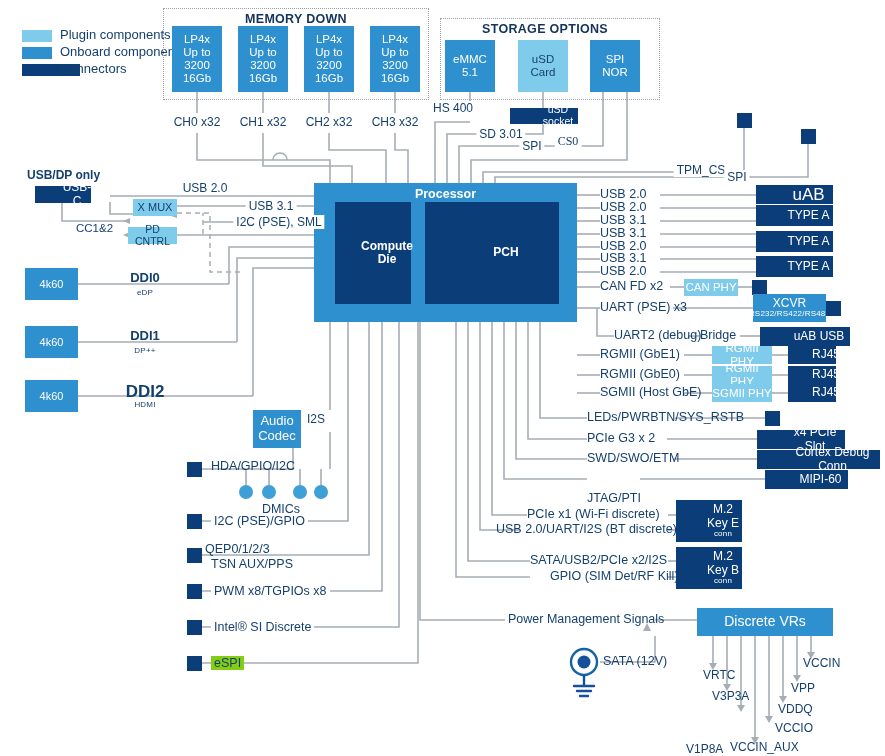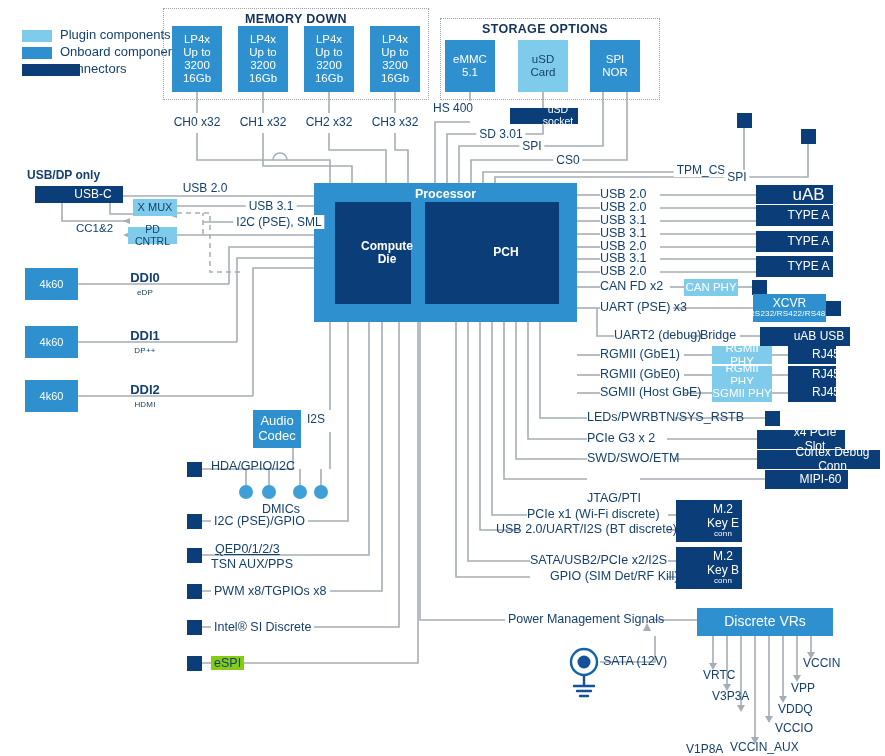--- a/index.html
+++ b/index.html
@@ -237,40 +237,40 @@
     <span>SPI</span>
     <span>NOR</span>
   </div>
 
   <div class="lbl" style="left:431px;top:101px;font-size:12px;background:#fff;padding:0 2px;">HS 400</div>
   <div class="box conn" style="left:510px;top:108px;width:68px;height:16px;font-size:10.5px;">
     <span>uSD socket</span>
   </div>
   <div class="lbl ctr" style="left:501px;top:127px;font-size:12px;background:#fff;padding:0 3px;">SD 3.01</div>
   <div class="lbl ctr" style="left:532px;top:139px;font-size:12px;background:#fff;padding:0 3px;">SPI</div>
-  <div class="lbl ctr" style="left:568px;top:153px;font-size:12px;background:#fff;padding:0 3px;">CS0</div>
+  <div class="lbl ctr" style="left:568px;top:134px;font-size:12px;background:#fff;padding:0 3px;font-family:Liberation Serif, serif;">CS0</div>
   <div class="lbl ctr" style="left:701px;top:163px;font-size:12px;background:#fff;padding:0 3px;">TPM_CS</div>
   <div class="lbl ctr" style="left:737px;top:170px;font-size:12px;background:#fff;padding:0 3px;">SPI</div>
 
   <div class="sq" style="left:737px;top:113px;width:15px;height:15px;"></div>
   <div class="sq" style="left:801px;top:129px;width:15px;height:15px;"></div>
 
   <div class="box onboard" style="left:314px;top:183px;width:263px;height:139px;justify-content:flex-start;">
     <span style="font-weight:bold;font-size:12.5px;margin-top:4px;">Processor</span>
   </div>
   <div class="box conn" style="left:335px;top:202px;width:76px;height:102px;font-size:12px;font-weight:bold;">
     <span>Compute</span>
     <span>Die</span>
   </div>
   <div class="box conn" style="left:425px;top:202px;width:134px;height:102px;font-size:12px;font-weight:bold;">
     <span>PCH</span>
   </div>
 
   <div class="lbl" style="left:27px;top:168px;font-size:12px;font-weight:bold;">USB/DP only</div>
-  <div class="box conn" style="left:35px;top:186px;width:88px;height:17px;font-size:12px;">
+  <div class="box conn" style="left:35px;top:186px;width:56px;height:17px;font-size:12px;">
     <span>USB-C</span>
   </div>
   <div class="box plugin" style="left:133px;top:199px;width:44px;height:17px;font-size:11px;">
     <span>X MUX</span>
   </div>
   <div class="box plugin" style="left:128px;top:227px;width:49px;height:17px;font-size:10.5px;">
     <span>PD CNTRL</span>
   </div>
   <div class="lbl" style="left:76px;top:222px;font-size:11.5px;">CC1&amp;2</div>
   <div class="lbl ctr" style="left:205px;top:181px;font-size:12px;background:#fff;padding:0 3px;">USB 2.0</div>
@@ -283,21 +283,21 @@
   <div class="box onboard" style="left:25px;top:326px;width:53px;height:32px;font-size:11px;">
     <span>4k60</span>
   </div>
   <div class="box onboard" style="left:25px;top:380px;width:53px;height:32px;font-size:11px;">
     <span>4k60</span>
   </div>
   <div class="lbl ctr" style="left:145px;top:270px;font-size:13px;font-weight:600;">DDI0</div>
   <div class="lbl ctr sub" style="left:145px;top:288px;">eDP</div>
   <div class="lbl ctr" style="left:145px;top:328px;font-size:13px;font-weight:600;">DDI1</div>
   <div class="lbl ctr sub" style="left:145px;top:346px;">DP++</div>
-  <div class="lbl ctr" style="left:145px;top:382px;font-size:13px;font-weight:600;text-align:center;">DDI2</div>
+  <div class="lbl ctr" style="left:145px;top:382px;font-size:17px;font-weight:600;text-align:center;">DDI2</div>
   <div class="lbl ctr sub" style="left:145px;top:400px;">HDMI</div>
 
   <div class="box onboard" style="left:253px;top:410px;width:48px;height:38px;font-size:13px;">
     <span>Audio</span>
     <span>Codec</span>
   </div>
   <div class="lbl" style="left:307px;top:412px;font-size:12px;">I2S</div>
   <div class="lbl" style="left:211px;top:459px;font-size:12.5px;">HDA/GPIO/I2C</div>
   <div class="dmic" style="left:239px;top:485px;"></div>
   <div class="dmic" style="left:262px;top:485px;"></div>
@@ -306,21 +306,21 @@
   <div class="lbl ctr" style="left:281px;top:502px;font-size:12.5px;">DMICs</div>
 
   <div class="sq" style="left:187px;top:462px;width:15px;height:15px;"></div>
   <div class="sq" style="left:187px;top:514px;width:15px;height:15px;"></div>
   <div class="sq" style="left:187px;top:548px;width:15px;height:15px;"></div>
   <div class="sq" style="left:187px;top:584px;width:15px;height:15px;"></div>
   <div class="sq" style="left:187px;top:620px;width:15px;height:15px;"></div>
   <div class="sq" style="left:187px;top:656px;width:15px;height:15px;"></div>
 
   <div class="lbl" style="left:211px;top:514px;font-size:12.5px;background:#fff;padding:0 3px;">I2C (PSE)/GPIO</div>
-  <div class="lbl" style="left:215px;top:542px;font-size:12.5px;text-decoration:underline;">QEP0/1/2/3</div>
+  <div class="lbl" style="left:205px;top:542px;font-size:12.5px;">QEP0/1/2/3</div>
   <div class="lbl" style="left:211px;top:557px;font-size:12.5px;">TSN AUX/PPS</div>
   <div class="lbl" style="left:211px;top:584px;font-size:12.5px;background:#fff;padding:0 3px;">PWM x8/TGPIOs x8</div>
   <div class="lbl" style="left:211px;top:620px;font-size:12.5px;background:#fff;padding:0 3px;">Intel® SI Discrete</div>
   <div class="lbl" style="left:211px;top:656px;font-size:12.5px;background:#84cc16;padding:0 3px;">eSPI</div>
 
   <div class="lbl" style="left:600px;top:187px;font-size:12.5px;">USB 2.0</div>
   <div class="lbl" style="left:600px;top:200px;font-size:12.5px;">USB 2.0</div>
   <div class="lbl" style="left:600px;top:213px;font-size:12.5px;">USB 3.1</div>
   <div class="lbl" style="left:600px;top:226px;font-size:12.5px;">USB 3.1</div>
   <div class="lbl" style="left:600px;top:239px;font-size:12.5px;">USB 2.0</div>

